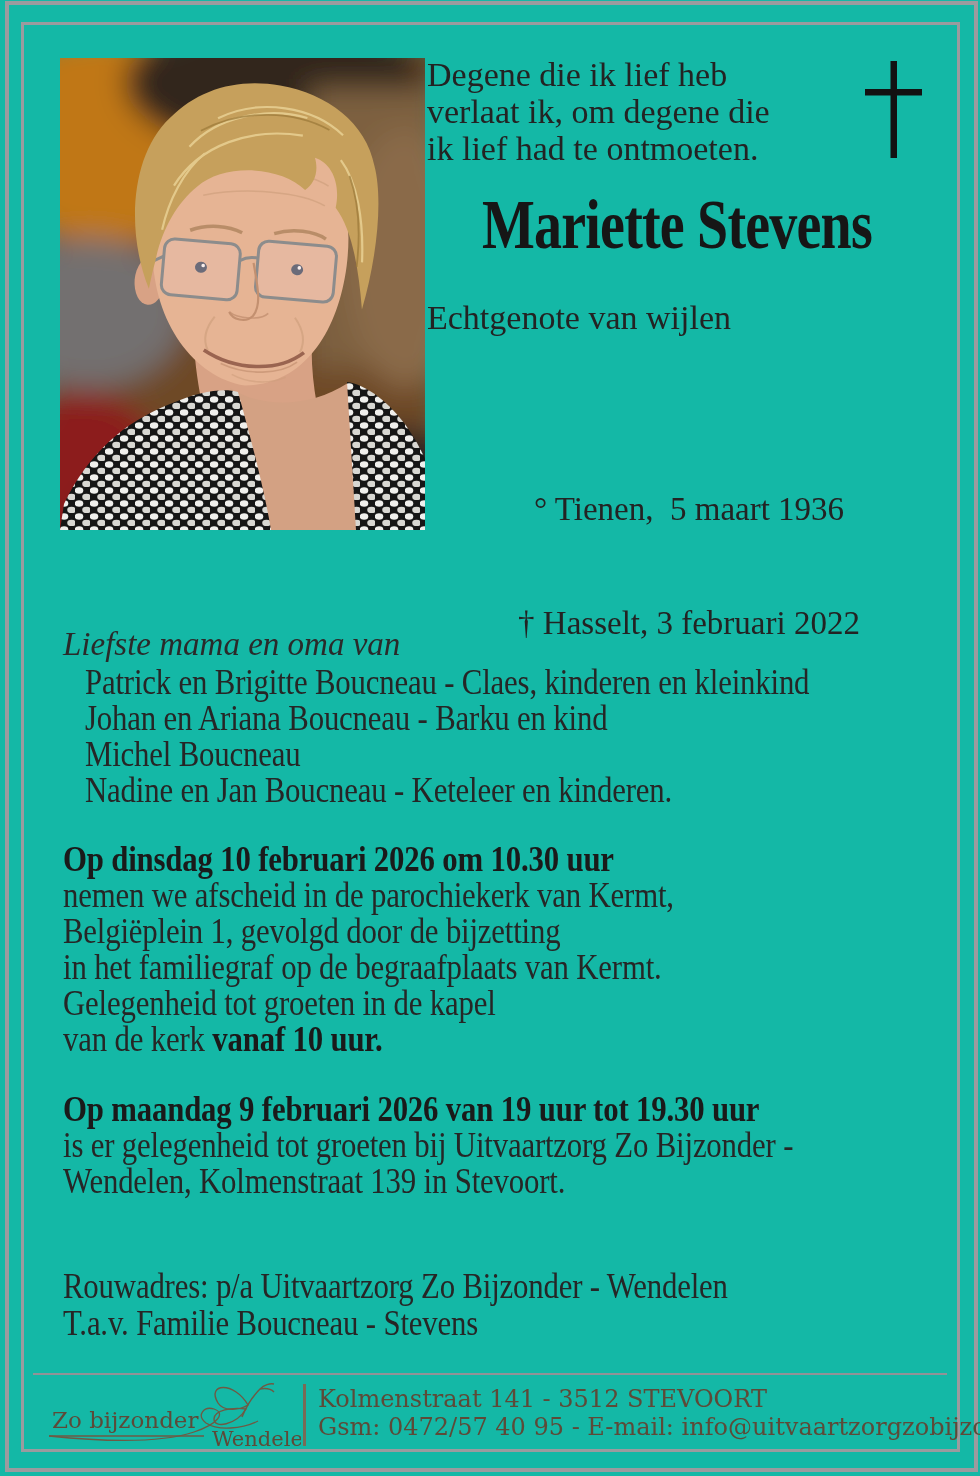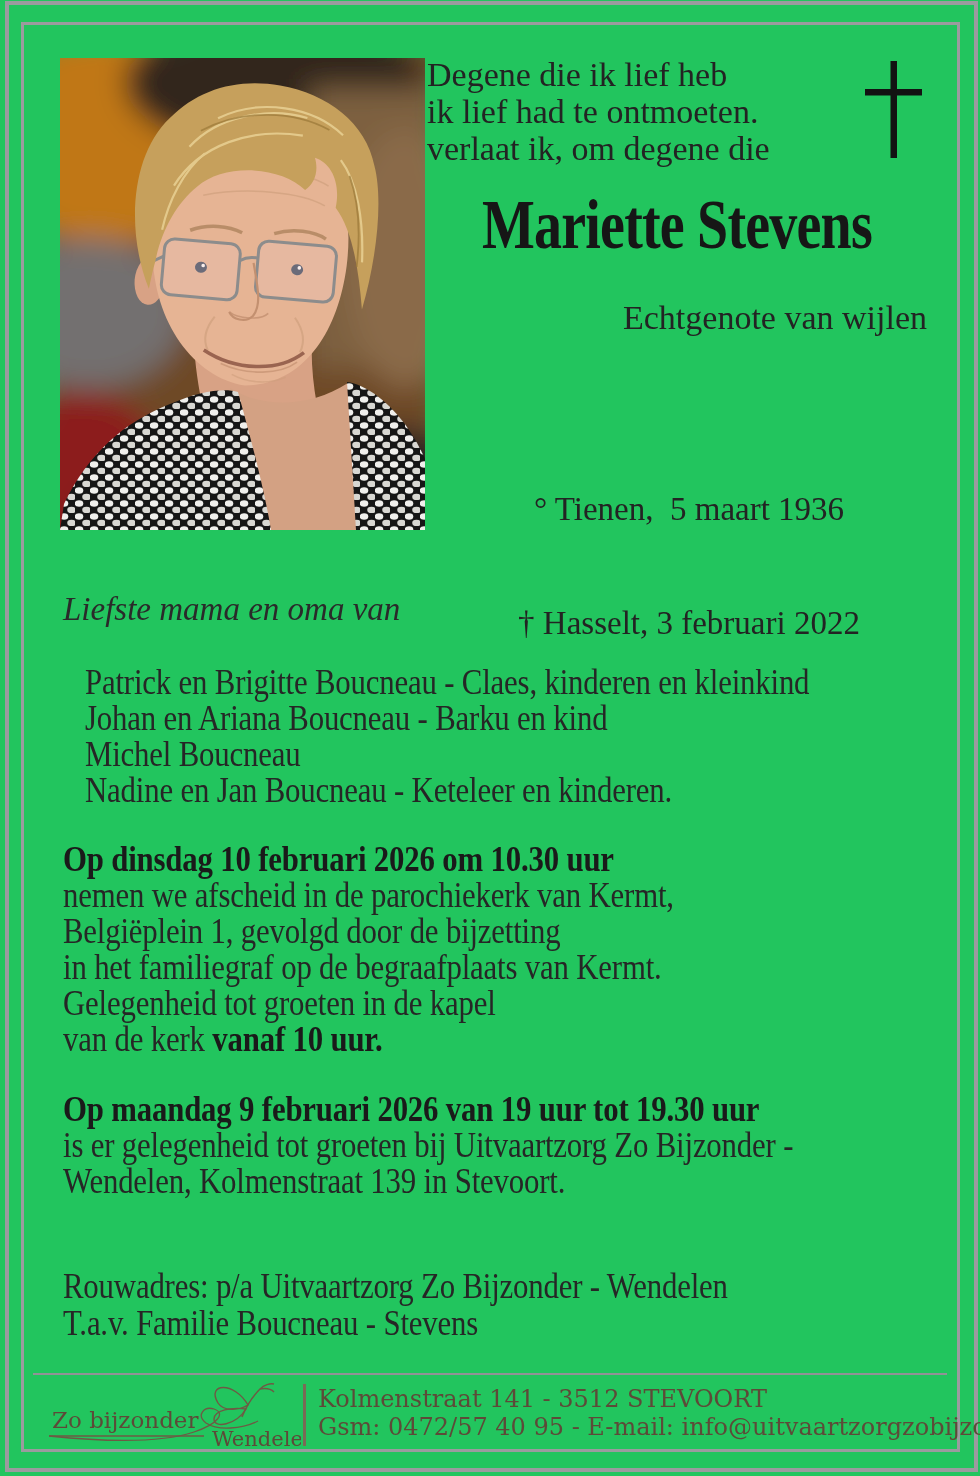--- a/index.html
+++ b/index.html
@@ -1,35 +1,35 @@
 <!DOCTYPE html>
 <html><head>
 <meta charset="utf-8">
 <style>
   html,body { margin:0; padding:0; background:#ffffff; }
   .page {
-    position:relative; width:980px; height:1476px; background:#22c55e;
+    position:relative; width:980px; height:1476px; background:#14b8a6;
     font-family:"Liberation Serif","DejaVu Serif",serif; color:#1e1e1e; overflow:hidden;
   }
   .outer-frame { position:absolute; left:5px; top:1px; right:2px; bottom:4px; border:4px solid #9b9b9e; pointer-events:none; }
   .inner-frame { position:absolute; left:21px; top:22px; right:20px; bottom:24px; border:3px solid #9b9b9e; pointer-events:none; }
 
   .photo { position:absolute; left:60px; top:58px; width:365px; height:472px; }
   .photo svg { display:block; }
 
   .cross { position:absolute; left:865px; top:61px; }
 
   .right-col { position:absolute; left:427px; top:55px; width:500px; height:480px; }
   .quote { position:absolute; left:0; top:1px; font-size:34px; line-height:37px; color:#232323; }
   .name  { position:absolute; left:0; top:135px; width:100%; text-align:center; font-size:70px; line-height:70px;
            font-weight:bold; letter-spacing:-1px; transform:scaleX(0.8); transform-origin:50% 0; color:#161616; white-space:nowrap; }
-  .subtitle { position:absolute; left:0; top:242px; width:100%; text-align:right; font-size:34px; line-height:41px; color:#232323; }
+  .subtitle { position:absolute; left:0; top:242px; width:100%; text-align:left; font-size:34px; line-height:41px; color:#232323; }
   .dates { position:absolute; left:12px; top:359px; width:100%; text-align:center; font-size:33px; line-height:38px; color:#232323; white-space:pre-wrap; }
 
-  .greeting { position:absolute; left:63px; top:593px; font-style:italic; font-size:33px; line-height:33px; color:#2a2a2a; }
+  .greeting { position:absolute; left:63px; top:628px; font-style:italic; font-size:33px; line-height:33px; color:#2a2a2a; }
 
   .cond { position:absolute; left:63px; width:1015px; transform:scaleX(0.88); transform-origin:0 0;
           font-size:35px; line-height:36px; letter-spacing:-0.2px; color:#262626; }
   .family { top:665px; }
   .family .line { padding-left:25px; }
   .service { top:842px; }
   .visitation { top:1092px; }
   .rouwadres { top:1268px; line-height:37px; }
   .b { font-weight:bold; color:#1a1a1a; }
 
@@ -123,22 +123,22 @@
   </div>
 
   <svg class="cross" width="58" height="98" viewBox="0 0 58 98">
     <rect x="25.5" y="0" width="6.5" height="97" fill="#121212"></rect>
     <rect x="0" y="28" width="57" height="6.5" fill="#121212"></rect>
   </svg>
 
   <div class="right-col">
     <div class="quote">
       <div>Degene die ik lief heb</div>
+      <div>verlaat ik, om degene die</div>
       <div>ik lief had te ontmoeten.</div>
-      <div>verlaat ik, om degene die</div>
     </div>
     <div class="name">Mariette Stevens</div>
     <div class="subtitle">
       <div>Echtgenote van wijlen</div>
     </div>
     <div class="dates">
       <div>° Tienen,  5 maart 1936</div>
       <div>† Hasselt, 3 februari 2022</div>
     </div>
   </div>

